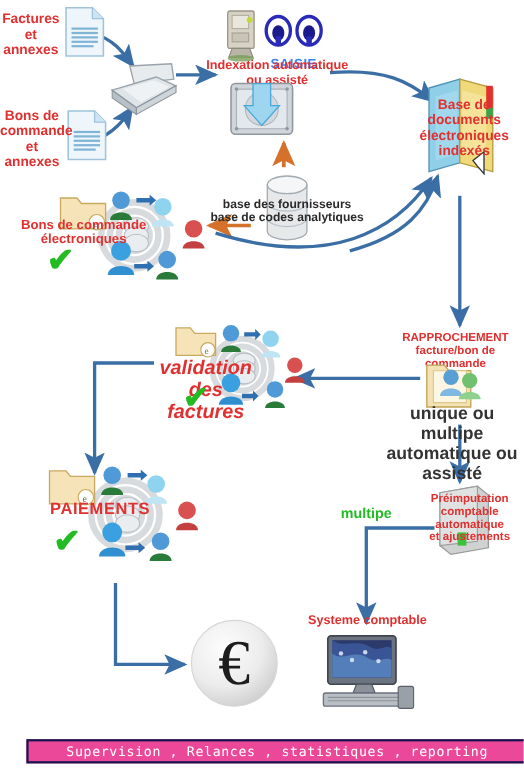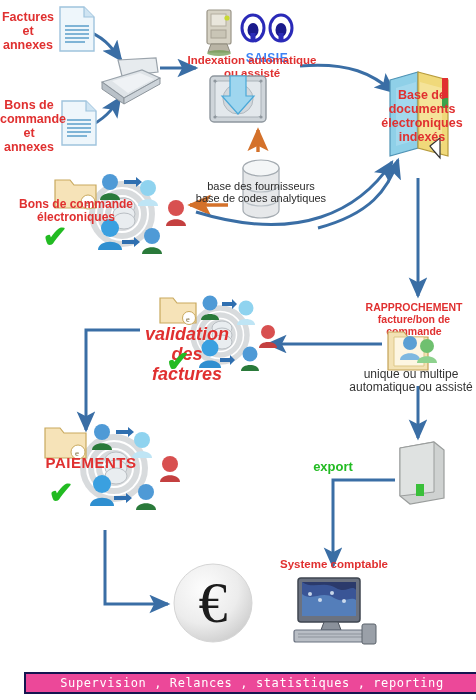--- a/index.html
+++ b/index.html
@@ -5,21 +5,21 @@
   html,body{margin:0;padding:0;background:#ffffff;}
   body{
     width:476px;height:700px;position:relative;overflow:hidden;
     font-family:"Liberation Sans", sans-serif;background:#fff;
   }
   #stage{position:absolute;left:0;top:0;width:476px;height:700px;}
   .lbl{position:absolute;text-align:center;line-height:1.12;white-space:pre-line;font-weight:bold;}
   .red{color:#e03030;}
   .green{color:#22bb22;}
   .navy{color:#3b82f6;margin-top:12px;}
-  .thin{font-weight:normal;}
+  .thin{font-weight:bold;}
   svg{display:block;overflow:visible;}
   #arrows{position:absolute;left:0;top:0;width:476px;height:700px;pointer-events:none;}
   .icon{position:absolute;}
   
   #footer{
     position:absolute;left:8px;top:672px;width:456px;height:22px;
     background:#ec4899;border:2px solid #151550;box-sizing:border-box;
     display:flex;align-items:center;justify-content:center;margin-left:16px;
   }
   #footer span{
@@ -284,21 +284,21 @@
       <path d="M4,6 L20,6 L24,11 L44,11 L44,44 L4,44 Z" fill="#f3e2b4" stroke="#c3a257" stroke-width="1.2"></path>
       <path d="M10,11 L40,11 L40,40 L10,40 Z" fill="#fdf6e2" stroke="#ddc788"></path>
       <g>
         <circle cx="26" cy="17" r="7" fill="#5a9fd4"></circle>
           <path d="M16,34 C16,25 36,25 36,34 Z" fill="#7fb8e0"></path>
         <circle cx="43" cy="20" r="7" fill="#6fc06f"></circle>
           <path d="M33,37 C33,28 53,28 53,37 Z" fill="#8ed28e"></path>
       </g>
     </svg>
   </div>
-  <div class="lbl thin" style="left:346px;top:368px;width:130px;font-size:12px;color:#333;">unique ou multipe
+  <div class="lbl thin" style="left:346px;top:368px;width:130px;font-size:16px;color:#333;">unique ou multipe
 automatique ou assisté</div>
 
   <div class="icon" style="left:42px;top:418px;">
     <svg width="140" height="100" viewBox="0 0 140 100">
       <g opacity="0.55" fill="none" stroke="#b9bec3" stroke-width="6">
         <circle cx="72" cy="50" r="31"></circle>
           <circle cx="72" cy="50" r="23"></circle>
           <circle cx="72" cy="50" r="15"></circle>
       </g>
       <g>
@@ -332,22 +332,26 @@
   <div class="lbl red" style="left:28px;top:455px;width:126px;font-size:15px;letter-spacing:0.5px;">PAIEMENTS</div>
   <div class="lbl green" style="left:44px;top:478px;width:34px;font-size:30px;line-height:1;">✔</div>
 
   <div class="icon" style="left:392px;top:440px;">
     <svg width="58" height="68" viewBox="0 0 58 68">
       <path d="M8,8 L42,2 L52,10 L52,58 L18,64 L8,56 Z" fill="#cfd2d1" stroke="#9a9d9c" stroke-width="1.2"></path>
       <path d="M8,8 L42,2 L42,52 L8,56 Z" fill="#dfe2e1" stroke="#9a9d9c" stroke-width="1"></path>
       <rect x="24" y="44" width="8" height="12" fill="#3ac03a"></rect>
     </svg>
   </div>
-
-  <div class="lbl green" style="left:300px;top:460px;width:66px;font-size:13px;">export</div>
+  <div class="lbl red" style="left:378px;top:448px;width:98px;font-size:10.5px;">Préimputation
+comptable
+automatique
+et ajustements</div>
+
+  <div class="lbl green" style="left:300px;top:460px;width:66px;font-size:13px;">multipe</div>
 
   <div class="lbl red" style="left:268px;top:558px;width:132px;font-size:11.5px;">Systeme comptable</div>
   <div class="icon" style="left:284px;top:576px;">
     <svg width="98" height="72" viewBox="0 0 98 72">
       <rect x="14" y="2" width="62" height="44" rx="3" fill="#6b7280" stroke="#3f4650" stroke-width="1.5"></rect>
       <rect x="18" y="6" width="54" height="34" fill="#2b3a6b"></rect>
       <path d="M18,6 C30,14 40,4 52,12 C62,18 68,8 72,14 L72,40 L18,40 Z" fill="#3d5a9e" opacity="0.85"></path>
       <path d="M18,18 C28,26 38,14 50,22 C60,28 66,20 72,24 L72,40 L18,40 Z" fill="#6aa0d8" opacity="0.55"></path>
       <g fill="#d8e4f2" opacity="0.9">
         <circle cx="26" cy="18" r="2"></circle>

